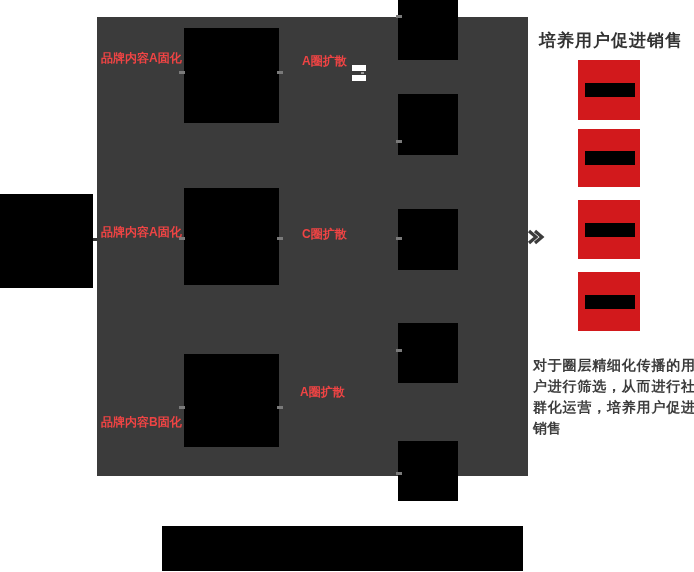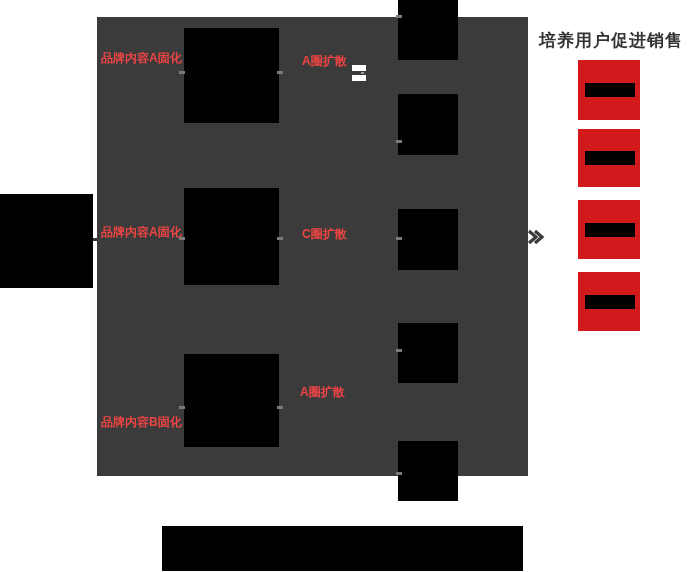--- a/index.html
+++ b/index.html
@@ -87,16 +87,17 @@
   <div class="abs red-box" style="left:578px;top:129px;width:62px;height:58px;">
     <span class="bar"></span>
   </div>
   <div class="abs red-box" style="left:578px;top:200px;width:62px;height:59px;">
     <span class="bar"></span>
   </div>
   <div class="abs red-box" style="left:578px;top:272px;width:62px;height:59px;">
     <span class="bar"></span>
   </div>
 
+  <div class="abs note" style="left:533px;top:355px;">对于圈层精细化传播的用户进行筛选，从而进行社群化运营，培养用户促进销售</div>
 
   <div class="abs black-box" style="left:162px;top:526px;width:361px;height:45px;"></div>
 
 </div>
 
 </body></html>

